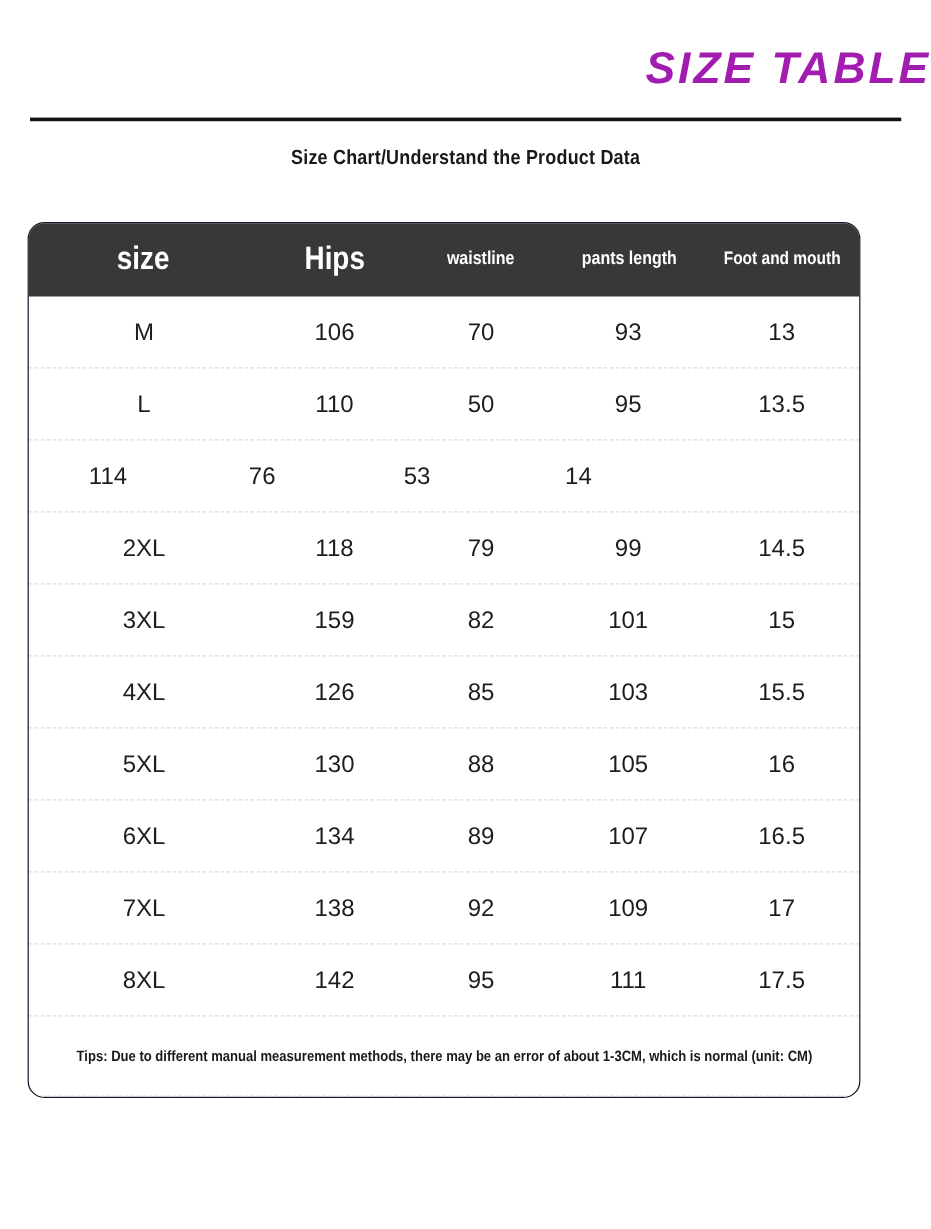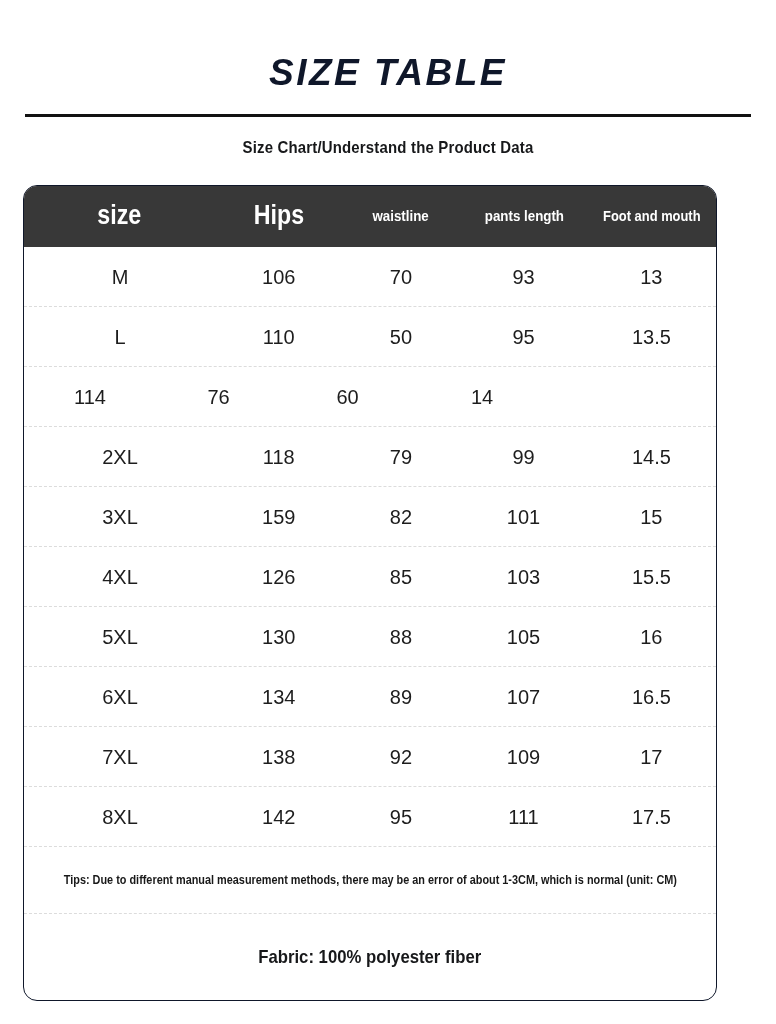--- a/index.html
+++ b/index.html
@@ -20,23 +20,24 @@
   .page-header {
     padding-top: 38px;
     text-align: center;
   }
   .page-title {
     font-family: "Liberation Sans", sans-serif;
     font-weight: bold;
     font-style: italic;
     font-size: 37px;
     letter-spacing: 2.5px;
-    color: #0f172a;
+    color: #a21caf;
     line-height: 1.05;
-    margin: 16px;
+    margin: 0;
+    text-align: right;
   }
   .title-rule {
     width: 726px;
     height: 3px;
     background: #121212;
     margin: 21px auto 0 auto;
   }
   .page-subtitle {
     margin: 21px 0 0 0;
     font-family: "Liberation Sans Narrow", "Liberation Sans", sans-serif;
@@ -168,21 +169,21 @@
       <div class="td col-size">L</div>
       <div class="td col-hips">110</div>
       <div class="td col-waist">50</div>
       <div class="td col-pants">95</div>
       <div class="td col-foot">13.5</div>
     </div>
 
     <div class="table-row">
       <div class="td col-hips">114</div>
       <div class="td col-waist">76</div>
-      <div class="td col-pants">60</div>
+      <div class="td col-pants">53</div>
       <div class="td col-foot">14</div>
     </div>
 
     <div class="table-row">
       <div class="td col-size">2XL</div>
       <div class="td col-hips">118</div>
       <div class="td col-waist">79</div>
       <div class="td col-pants">99</div>
       <div class="td col-foot">14.5</div>
     </div>
@@ -234,17 +235,14 @@
       <div class="td col-pants">111</div>
       <div class="td col-foot">17.5</div>
     </div>
 
   </div>
 
   <div class="note-row tips-row">
     <span class="tips-text">Tips: Due to different manual measurement methods, there may be an error of about 1-3CM, which is normal (unit: CM)</span>
   </div>
 
-  <div class="note-row fabric-row">
-    <span class="fabric-text">Fabric: 100% polyester fiber</span>
-  </div>
 
 </div>
 
 </body></html>

